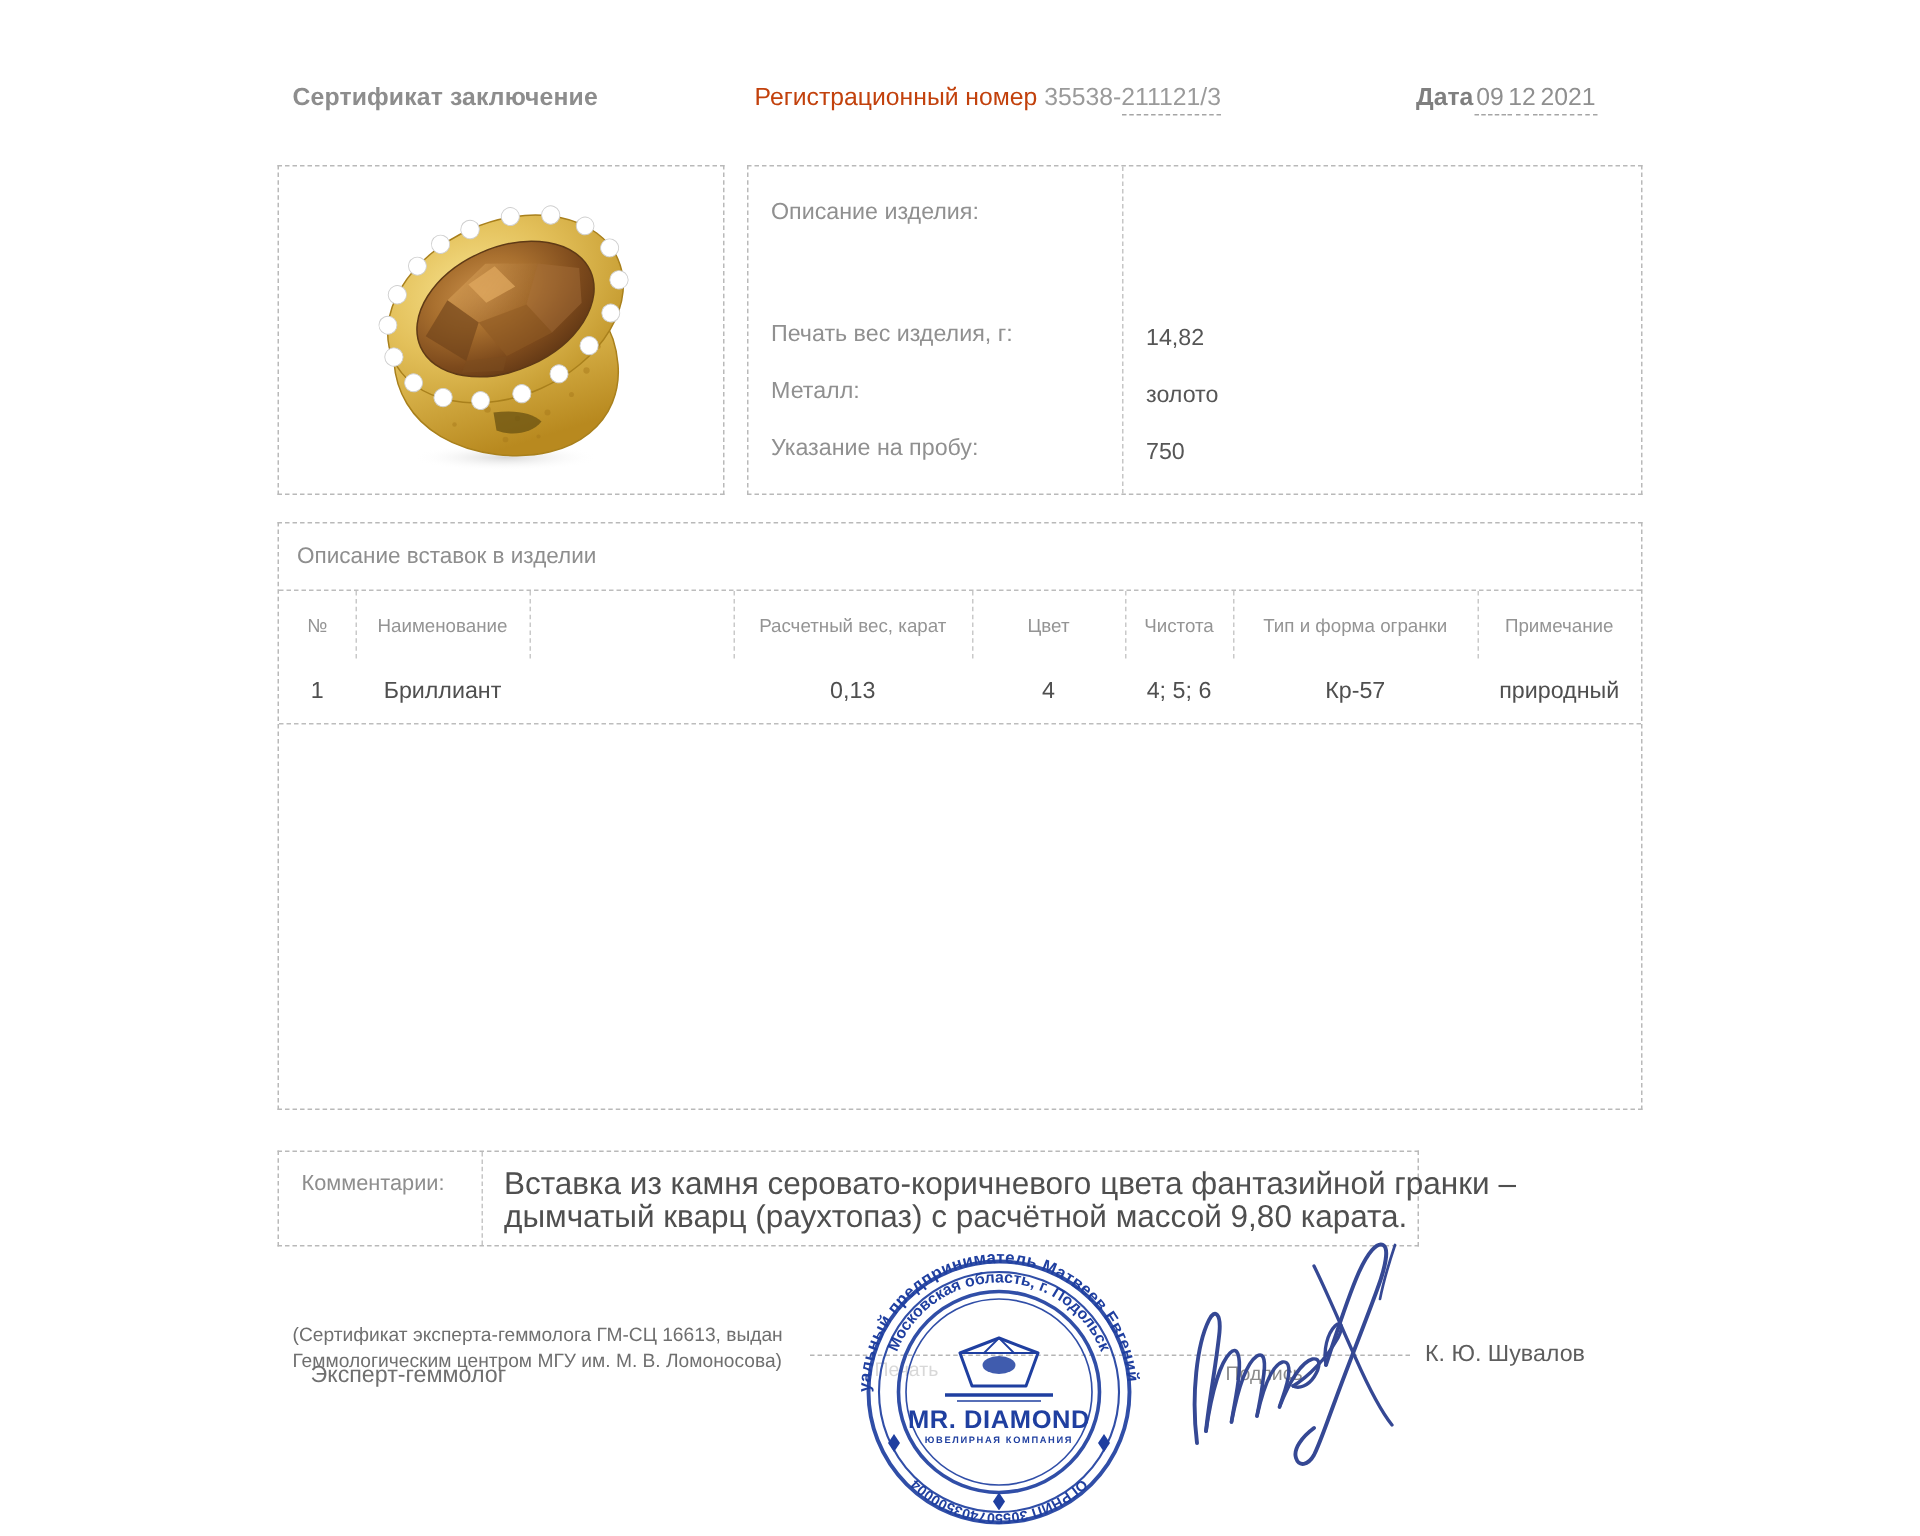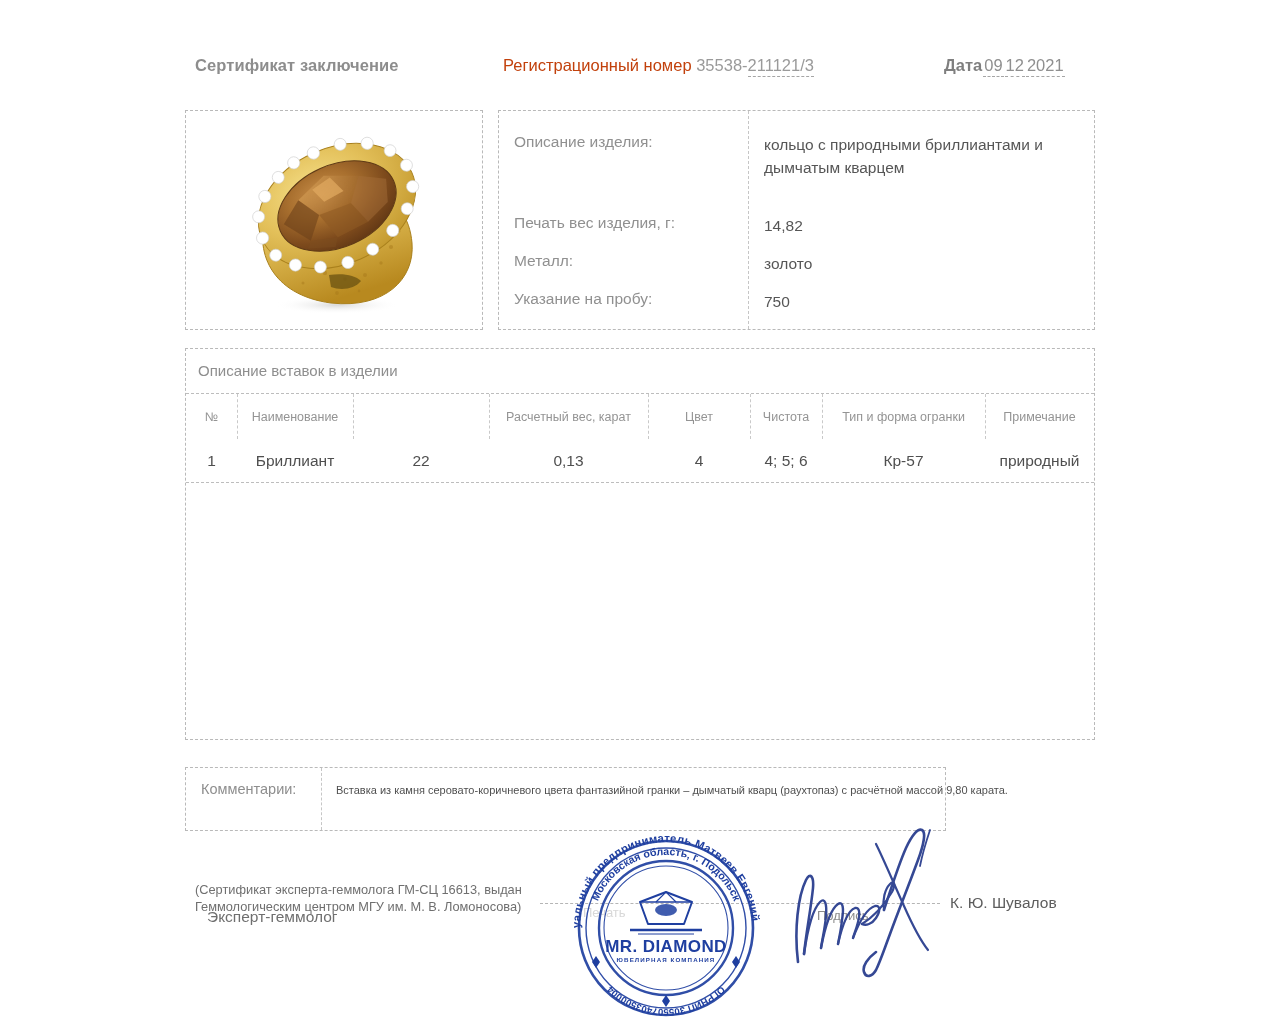--- a/index.html
+++ b/index.html
@@ -73,21 +73,21 @@
 
   
   .cmt-box { left: 185px; top: 767px; width: 761px; height: 64px; }
   .cmt-split {
     position: absolute; left: 135px; top: 0; width: 0; height: 100%;
     border-left: 1px dashed #c6c6c6;
   }
   .cmt-label { position: absolute; left: 15px; top: 13px; font-size: 14.5px; color: #8e8e8e; }
   .cmt-text {
     position: absolute; left: 150px; top: 11px; width: 745px;
-    font-size: 11px; color: #4f4f4f; line-height: 22px;
+    font-size: 21px; color: #4f4f4f; line-height: 22px;
   }
 
   
   .foot { position: absolute; left: 185px; top: 858px; width: 910px; height: 110px; }
   .foot-title { position: absolute; left: 22px; top: 2px; font-size: 15.5px; color: #6f6f6f; margin-top: 48px; }
   .foot-sub {
     position: absolute; left: 10px; top: 23px; font-size: 12.8px; color: #6f6f6f; line-height: 17px;
   }
   .sig-line {
     position: absolute; left: 355px; top: 45px; width: 400px; height: 0;
@@ -210,21 +210,20 @@
           <polygon points="112,58 133,54 140,72 118,74" fill="#e3ac63" opacity="0.8"></polygon>
         </g>
       </svg>
     </div>
   </div>
 
   <div class="dbox desc-box">
     <div class="desc-split"></div>
 
     <div class="desc-label" style="left:15px; top:22px;">Описание изделия:</div>
-    <div class="desc-value" style="left:265px; top:22px; width:320px;">кольцо с природными бриллиантами и дымчатым кварцем</div>
 
     <div class="desc-label" style="left:15px; top:103px;">Печать вес изделия, г:</div>
     <div class="desc-value" style="left:265px; top:103px;">14,82</div>
 
     <div class="desc-label" style="left:15px; top:141px;">Металл:</div>
     <div class="desc-value" style="left:265px; top:141px;">золото</div>
 
     <div class="desc-label" style="left:15px; top:179px;">Указание на пробу:</div>
     <div class="desc-value" style="left:265px; top:179px;">750</div>
   </div>
@@ -246,21 +245,20 @@
     <div class="ins-head-cell" style="left:0px;   width:51px;">№</div>
     <div class="ins-head-cell" style="left:51px;  width:116px;">Наименование</div>
     <div class="ins-head-cell" style="left:303px; width:159px;">Расчетный вес, карат</div>
     <div class="ins-head-cell" style="left:462px; width:102px;">Цвет</div>
     <div class="ins-head-cell" style="left:564px; width:72px;">Чистота</div>
     <div class="ins-head-cell" style="left:636px; width:163px;">Тип и форма огранки</div>
     <div class="ins-head-cell" style="left:799px; width:109px;">Примечание</div>
 
     <div class="ins-cell" style="left:0px;   width:51px;">1</div>
     <div class="ins-cell" style="left:51px;  width:116px;">Бриллиант</div>
-    <div class="ins-cell" style="left:167px; width:136px;">22</div>
     <div class="ins-cell" style="left:303px; width:159px;">0,13</div>
     <div class="ins-cell" style="left:462px; width:102px;">4</div>
     <div class="ins-cell" style="left:564px; width:72px;">4; 5; 6</div>
     <div class="ins-cell" style="left:636px; width:163px;">Кр-57</div>
     <div class="ins-cell" style="left:799px; width:109px;">природный</div>
   </div>
 
   <div class="dbox cmt-box">
     <div class="cmt-split"></div>
     <div class="cmt-label">Комментарии:</div>

